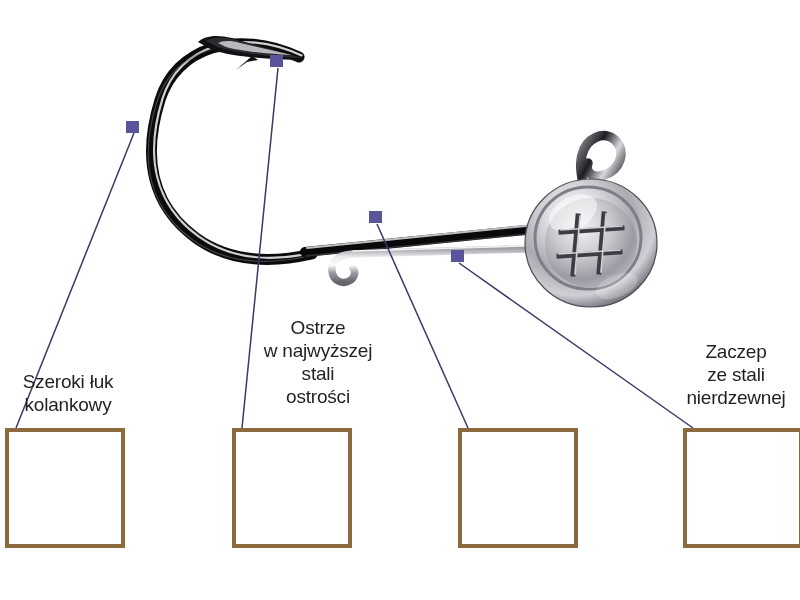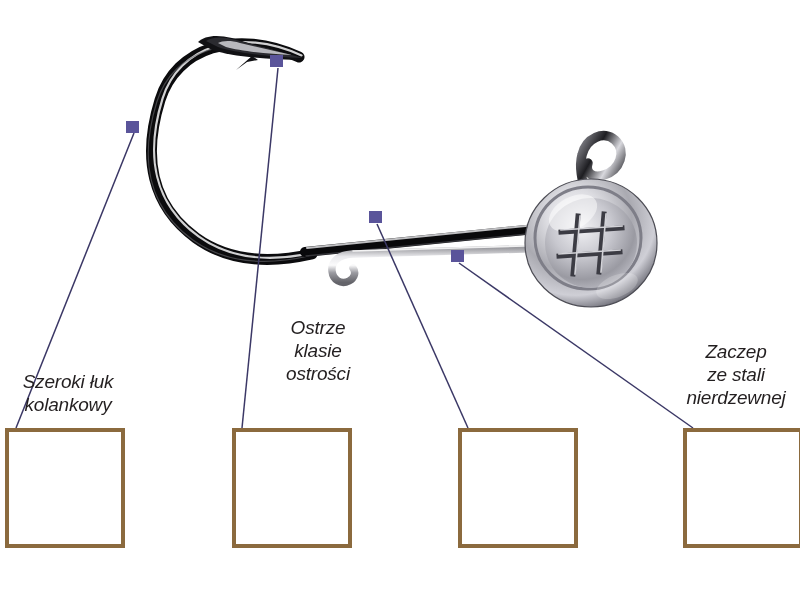--- a/index.html
+++ b/index.html
@@ -26,21 +26,21 @@
   .callout-label {
     position: absolute;
     text-align: center;
     color: #231f20;
     font-family: "Liberation Sans", sans-serif;
     font-size: 19px;
     line-height: 23px;
     letter-spacing: -0.2px;
     white-space: nowrap;
   }
-  .callout-label span { display: block; font-style: italic; }
+  .callout-label span { display: block; }
   .detail-box {
     position: absolute;
     box-sizing: border-box;
     background: #ffffff;
   }
 </style>
 </head>
 <body>
 
 <div id="stage">
@@ -216,21 +216,22 @@
     </g>
   </svg>
 
   <div class="callout-label" style="left:0px; top:370px; width:136px;text-align:center;">
     <span>Szeroki łuk</span>
     <span>kolankowy</span>
   </div>
 
   <div class="callout-label" style="left:248px; top:316px; width:140px;">
     <span>Ostrze</span>
-    <span>klasie</span>
+    <span>w najwyższej</span>
+    <span>stali</span>
     <span>ostrości</span>
   </div>
 
 
   <div class="callout-label" style="left:666px; top:340px; width:140px;">
     <span>Zaczep</span>
     <span>ze stali</span>
     <span>nierdzewnej</span>
   </div>
 

